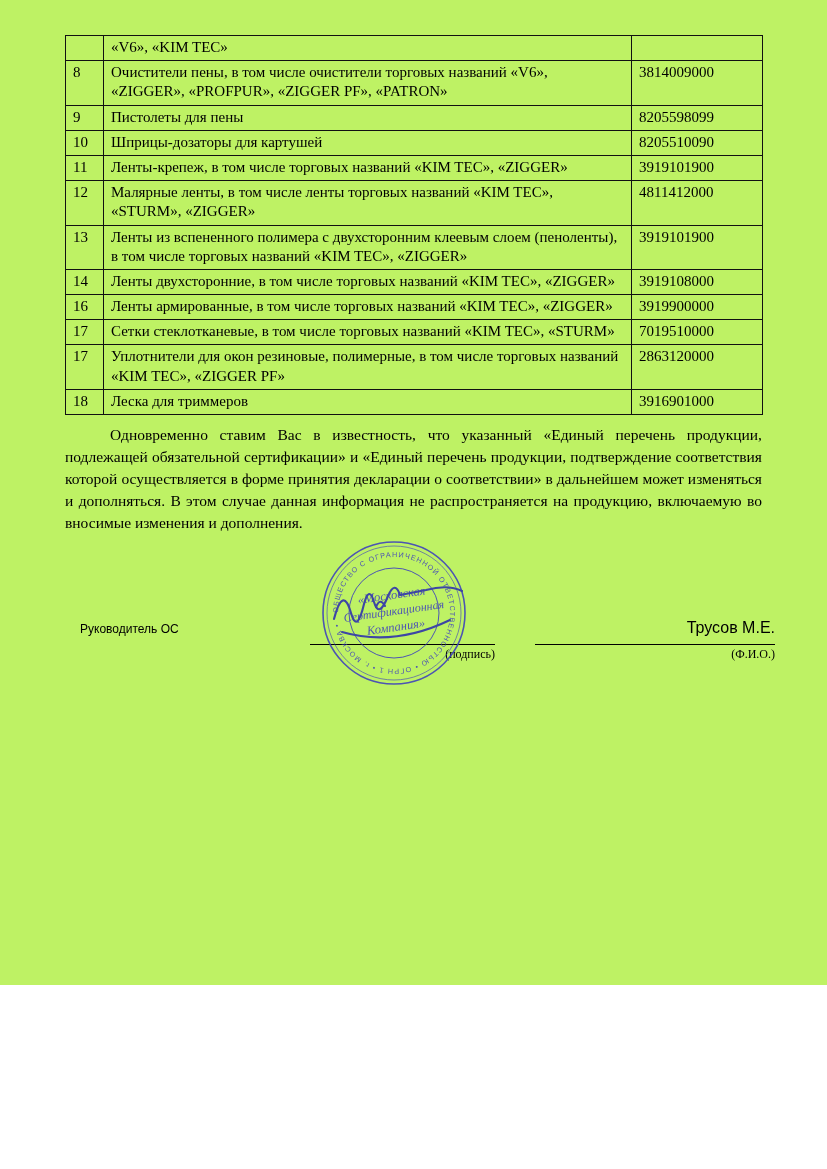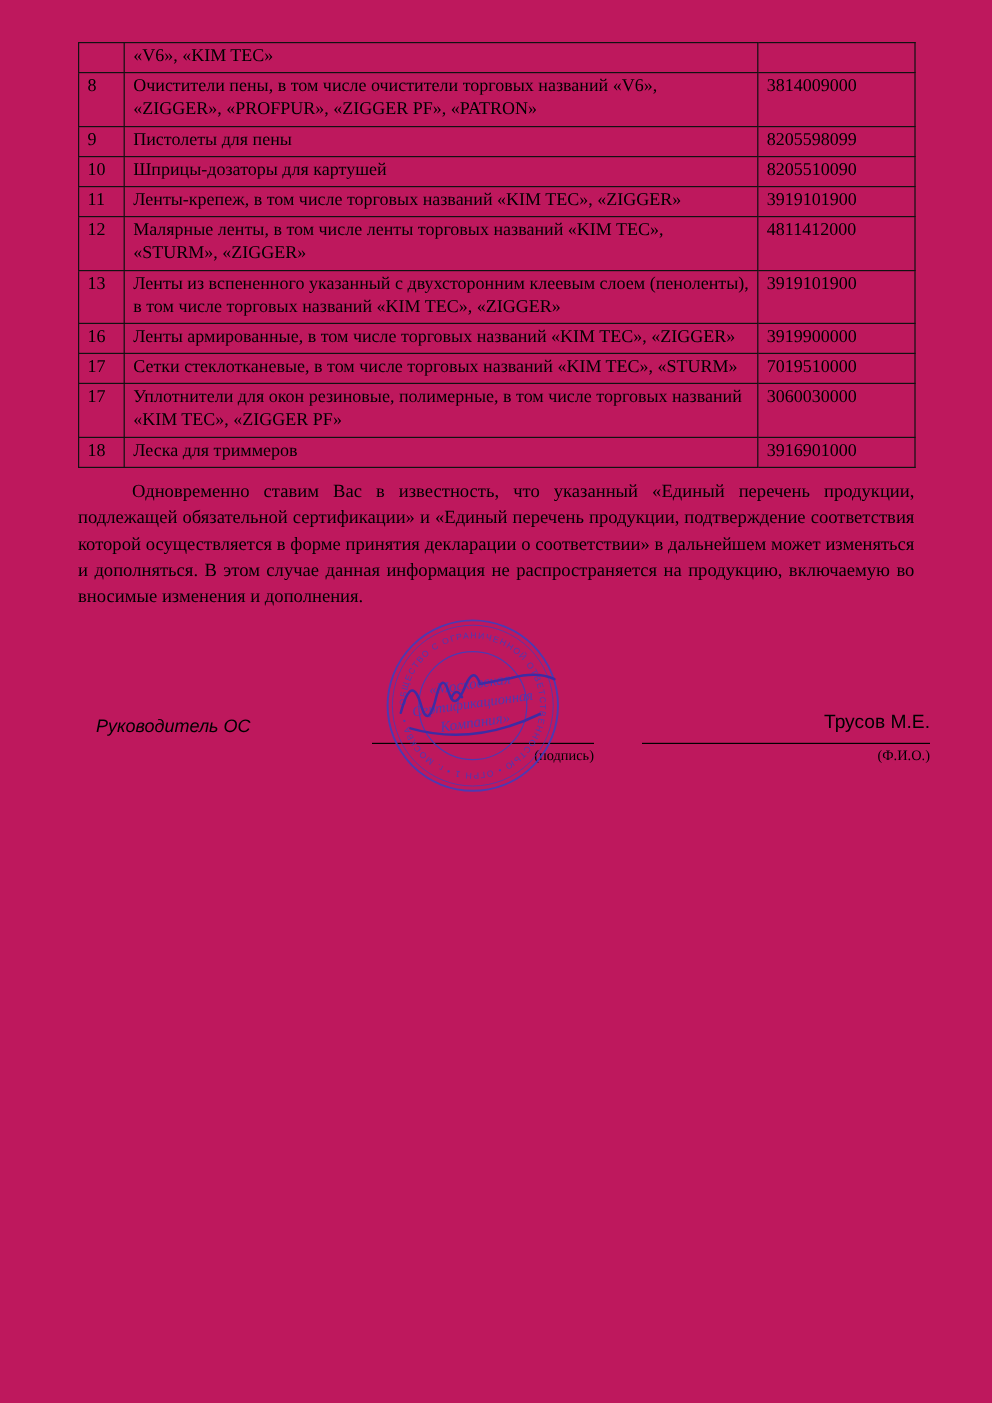--- a/index.html
+++ b/index.html
@@ -1,20 +1,20 @@
 <!DOCTYPE html>
 <html><head>
 <meta charset="utf-8">
 <style>
   * { margin:0; padding:0; box-sizing:border-box; }
   html,body { background:#ffffff; }
   .page {
     position:relative;
-    width:827px; height:1169px;
-    background:#be185d;
+    width:827px; height:985px;
+    background:#bef264;
     font-family:"Liberation Serif", serif;
     color:#000;
     overflow:hidden;
   }
   .content { position:absolute; left:65px; top:35px; width:697px; }
 
   table.products {
     border-collapse:collapse;
     width:697px;
     table-layout:fixed;
@@ -36,22 +36,21 @@
     line-height:1.42;
     text-align:justify;
     text-indent:45px;
   }
 
   .sig-block { position:relative; height:320px; }
 
   .sig-role {
     position:absolute; left:15px; top:88px;
     font-family:"Liberation Sans", sans-serif;
-    font-size:15px;
-    font-style:italic;
+    font-size:12px;
   }
   .sig-name {
     position:absolute; left:470px; top:85px; width:240px;
     font-family:"Liberation Sans", sans-serif;
     font-size:16px; text-align:right;
   }
   .sig-line { position:absolute; border-bottom:1px solid #000; height:1px; }
   .sig-line.center { left:245px; top:110px; width:185px; }
   .sig-line.right  { left:470px; top:110px; width:240px; }
   .sig-caption {
@@ -101,37 +100,42 @@
             <td class="col-desc">Ленты-крепеж, в том числе торговых названий «KIM TEC», «ZIGGER»</td>
             <td class="col-code">3919101900</td>
           </tr>
           <tr>
             <td class="col-num">12</td>
             <td class="col-desc">Малярные ленты, в том числе ленты торговых названий «KIM TEC», «STURM», «ZIGGER»</td>
             <td class="col-code">4811412000</td>
           </tr>
           <tr>
             <td class="col-num">13</td>
-            <td class="col-desc">Ленты из вспененного указанный с двухсторонним клеевым слоем (пеноленты), в том числе торговых названий «KIM TEC», «ZIGGER»</td>
+            <td class="col-desc">Ленты из вспененного полимера с двухсторонним клеевым слоем (пеноленты), в том числе торговых названий «KIM TEC», «ZIGGER»</td>
             <td class="col-code">3919101900</td>
+          </tr>
+          <tr>
+            <td class="col-num">14</td>
+            <td class="col-desc">Ленты двухсторонние, в том числе торговых названий «KIM TEC», «ZIGGER»</td>
+            <td class="col-code">3919108000</td>
           </tr>
           <tr>
             <td class="col-num">16</td>
             <td class="col-desc">Ленты армированные, в том числе торговых названий «KIM TEC», «ZIGGER»</td>
             <td class="col-code">3919900000</td>
           </tr>
           <tr>
             <td class="col-num">17</td>
             <td class="col-desc">Сетки стеклотканевые, в том числе торговых названий «KIM TEC», «STURM»</td>
             <td class="col-code">7019510000</td>
           </tr>
           <tr>
             <td class="col-num">17</td>
             <td class="col-desc">Уплотнители для окон резиновые, полимерные, в том числе торговых названий «KIM TEC», «ZIGGER PF»</td>
-            <td class="col-code">3060030000</td>
+            <td class="col-code">2863120000</td>
           </tr>
           <tr>
             <td class="col-num">18</td>
             <td class="col-desc">Леска для триммеров</td>
             <td class="col-code">3916901000</td>
           </tr>
         </tbody>
     </table>
 
     <p class="para">Одновременно ставим Вас в известность, что указанный «Единый перечень продукции, подлежащей обязательной сертификации» и «Единый перечень продукции, подтверждение соответствия которой осуществляется в форме принятия декларации о соответствии» в дальнейшем может изменяться и дополняться. В этом случае данная информация не распространяется на продукцию, включаемую во вносимые изменения и дополнения.</p>

